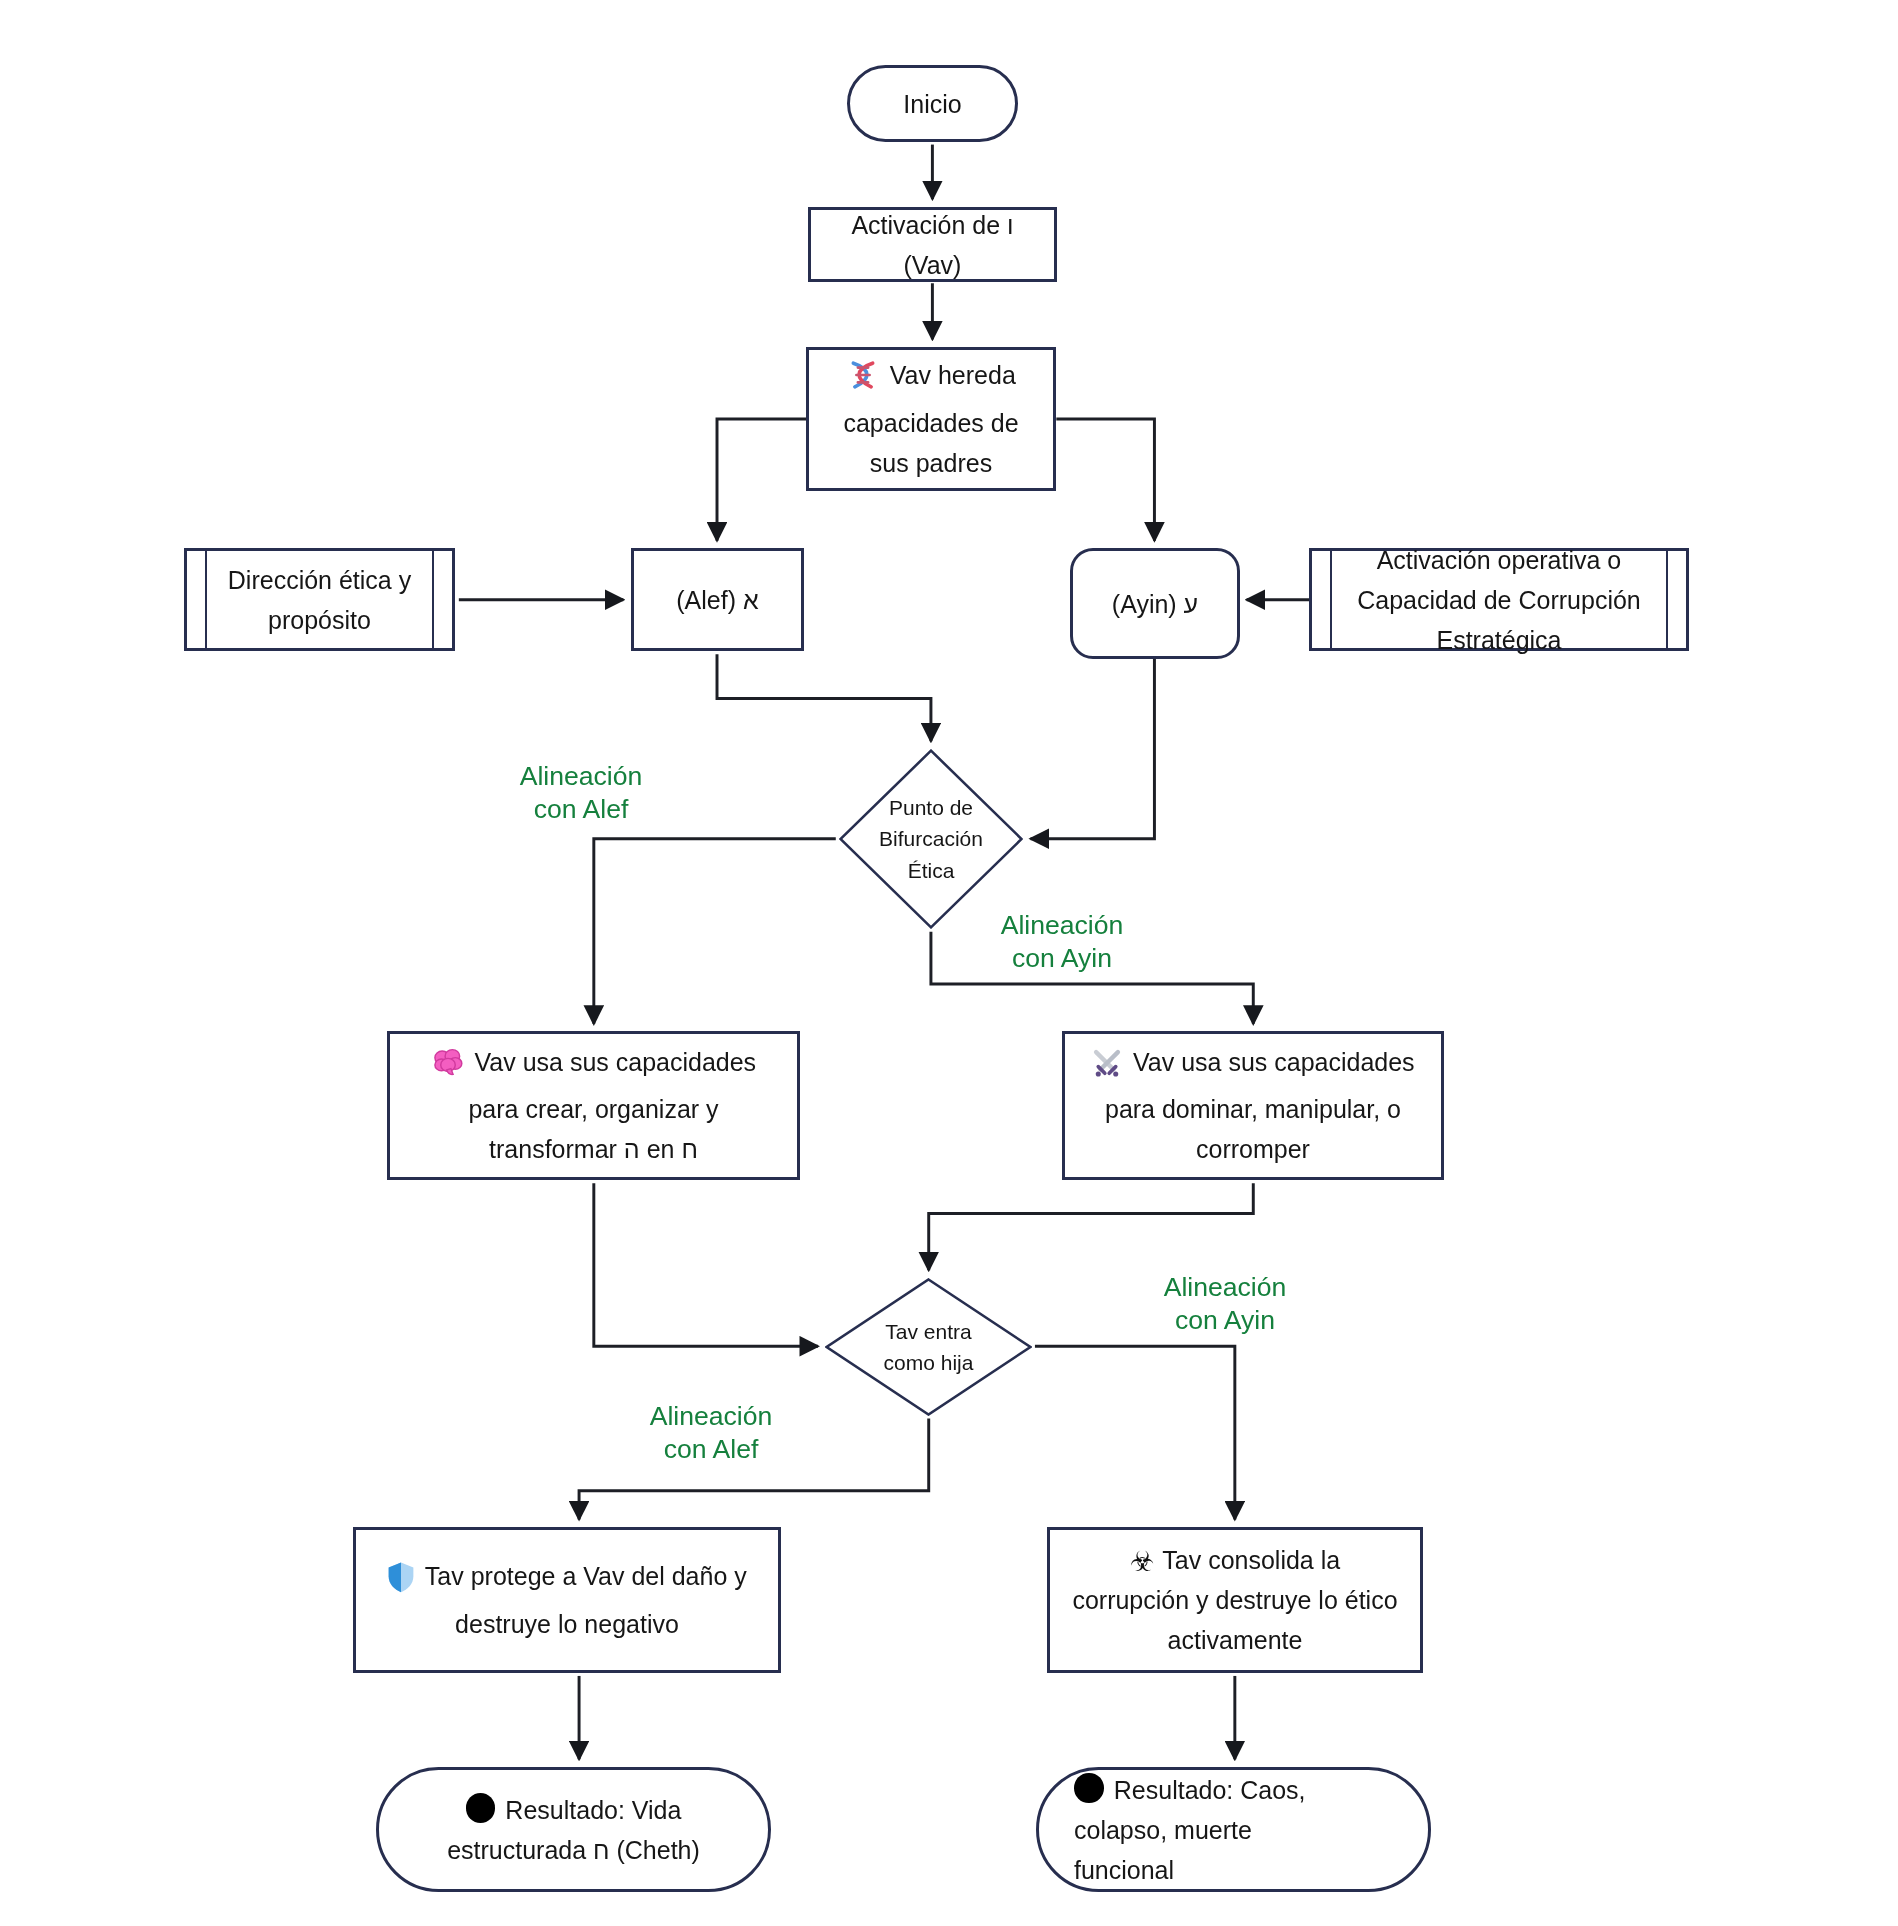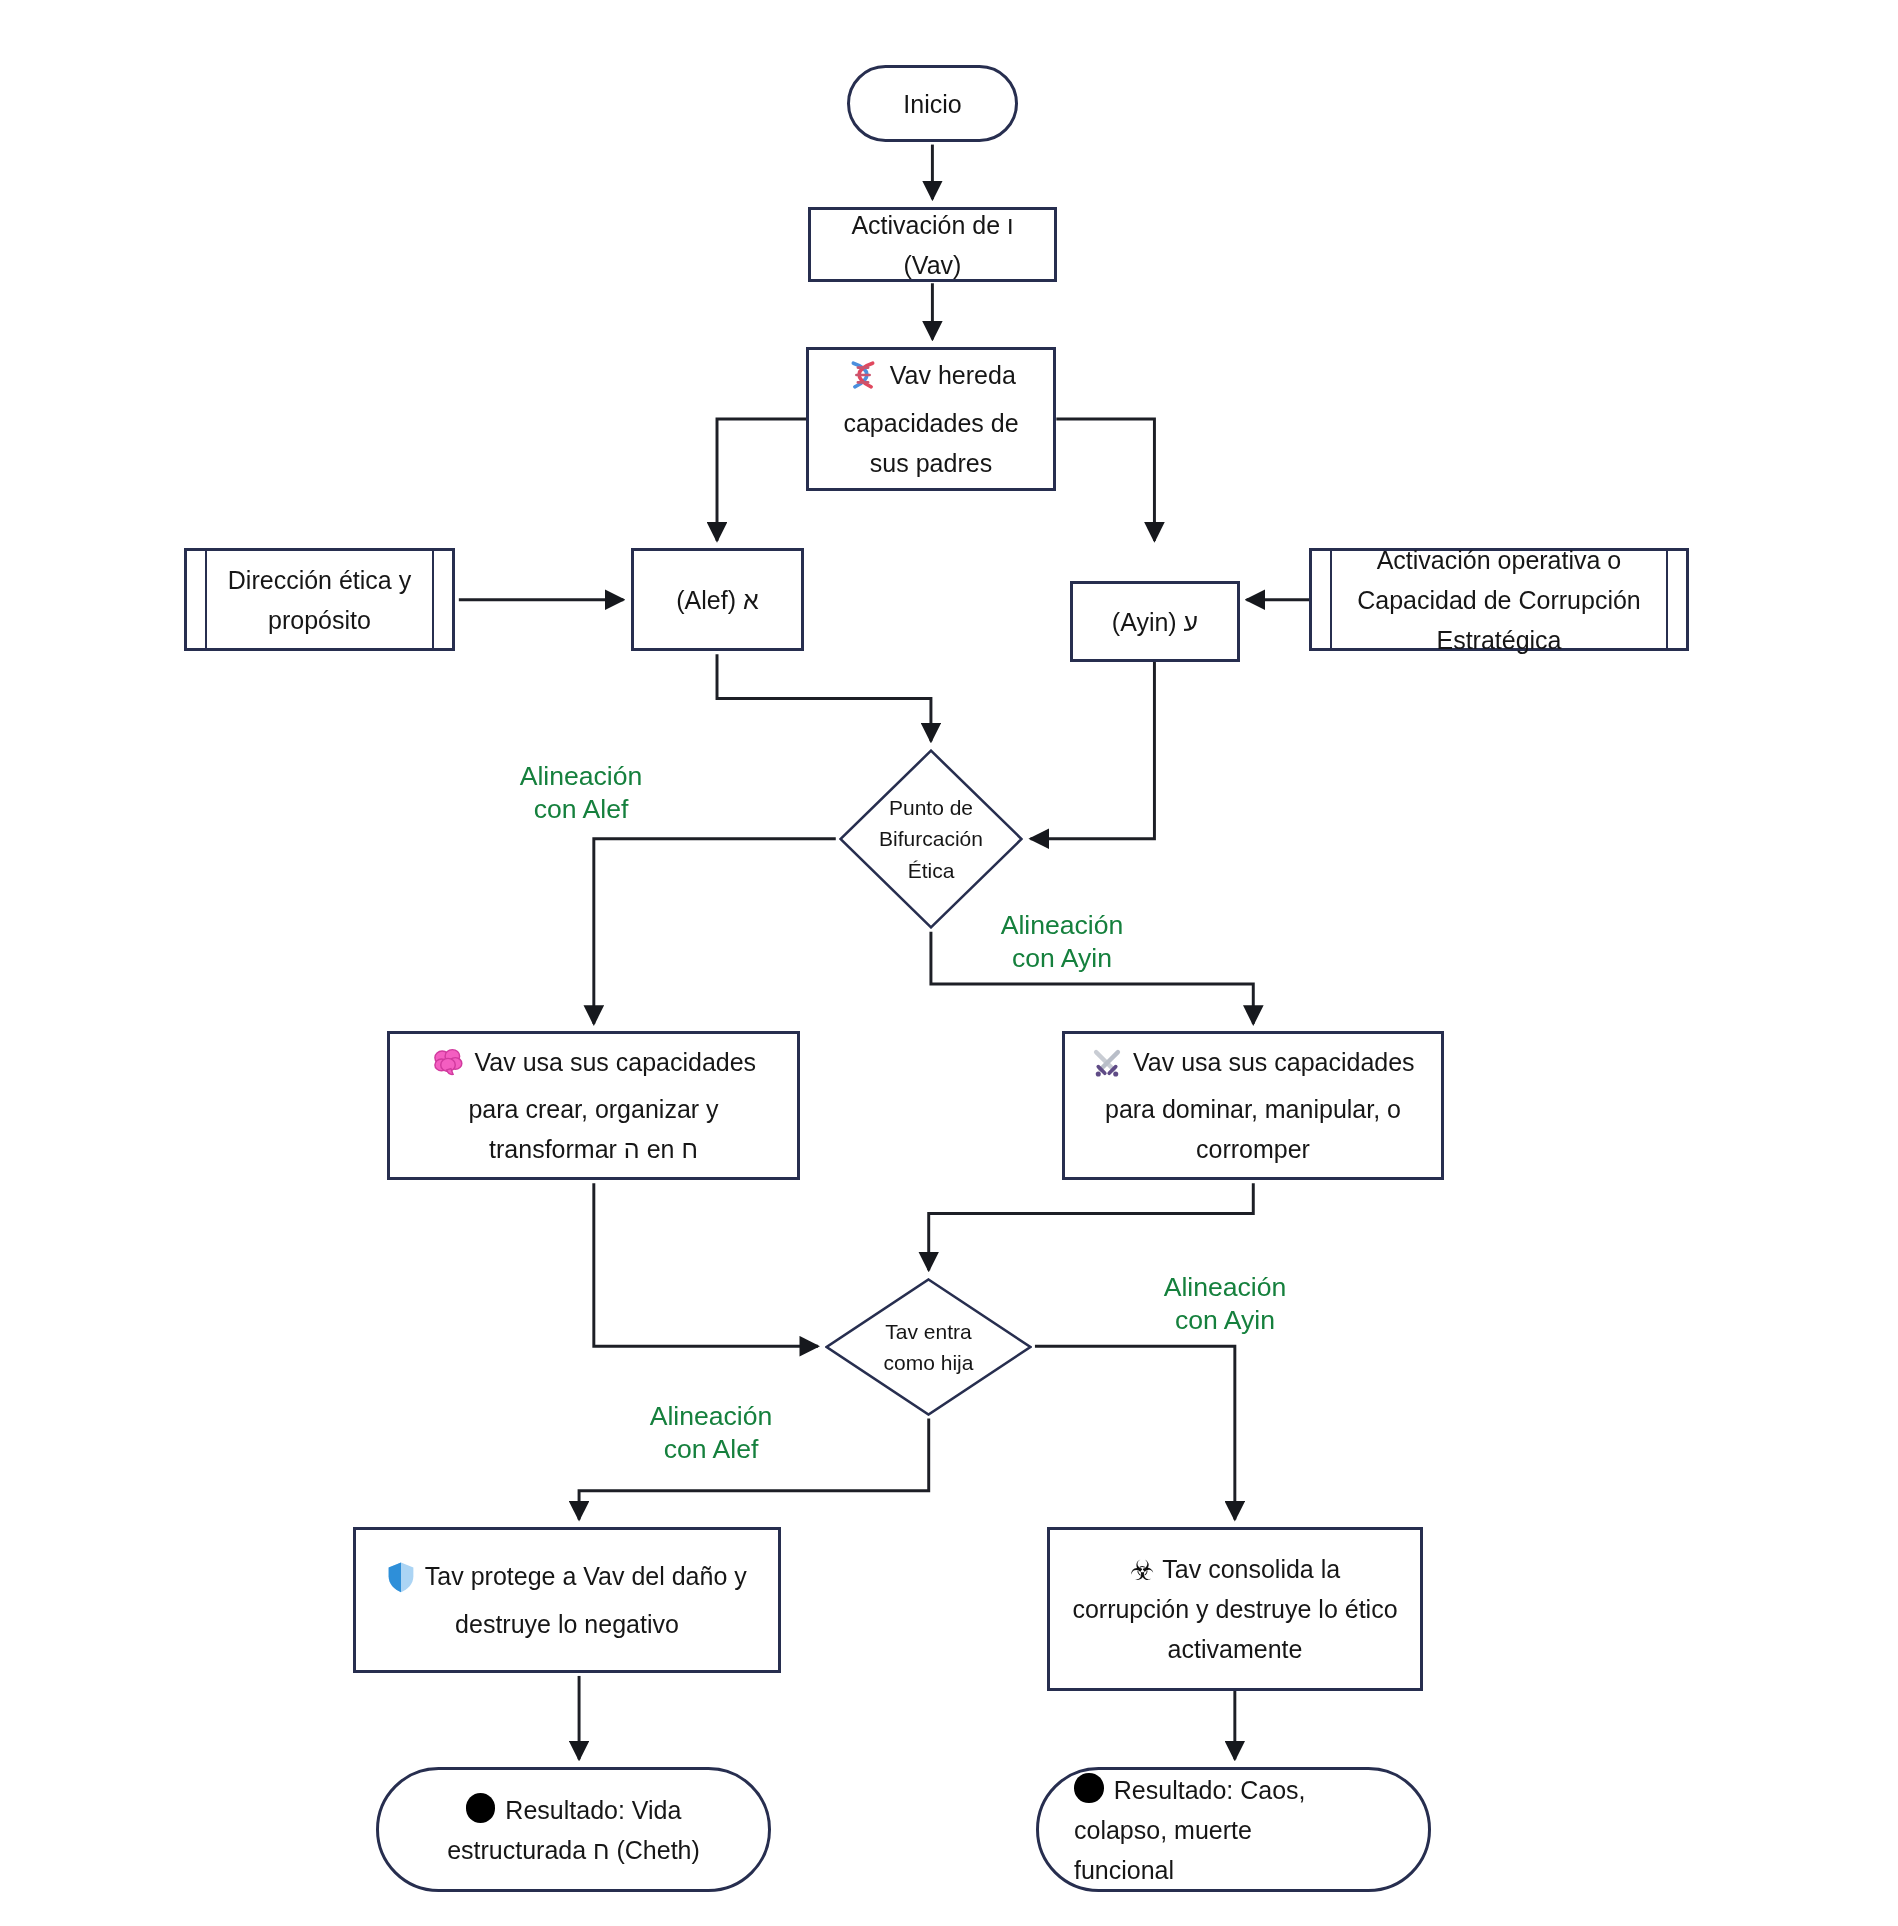--- a/index.html
+++ b/index.html
@@ -109,21 +109,21 @@
 
   <div class="node subroutine" style="left:184px;top:548px;width:271px;height:103px;">
       <span class="txt">Dirección ética y
 propósito</span>
     </div>
 
   <div class="node" style="left:631px;top:548px;width:173px;height:103px;">
       <span class="txt">(Alef) א</span>
     </div>
 
-  <div class="node" style="left:1070px;top:581px;width:170px;height:81px;">
+  <div class="node" style="left:1070px;top:548px;width:170px;height:111px;border-radius:23px;">
       <span class="txt">(Ayin) ע</span>
     </div>
 
   <div class="node subroutine" style="left:1309px;top:548px;width:380px;height:103px;">
       <span class="txt">Activación operativa o
 Capacidad de Corrupción
 Estratégica</span>
     </div>
 
   <div class="node diamond" style="left:839px;top:749px;width:184px;height:180px;">
@@ -174,21 +174,21 @@
   </div>
 
   <div class="node" style="left:353px;top:1527px;width:428px;height:146px;">
       <span class="txt"><span class="icon"><svg width="28" height="32" viewBox="0 0 38 44">
             <path d="M19 2 L36 9 V21 C36 32 28 39 19 43 C10 39 2 32 2 21 V9 Z" fill="#abd4f4"></path>
             <path d="M19 2 L2 9 V21 C2 32 10 39 19 43 Z" fill="#2e8fd9"></path>
           </svg></span><span>Tav protege a Vav del daño y
 destruye lo negativo</span></span>
     </div>
 
-  <div class="node" style="left:1047px;top:1527px;width:376px;height:164px;">
+  <div class="node" style="left:1047px;top:1527px;width:376px;height:146px;">
       <span class="txt"><span class="bio-icon">☣</span><span>Tav consolida la
 corrupción y destruye lo ético
 activamente</span></span>
     </div>
 
   <div class="node stadium" style="left:376px;top:1767px;width:395px;height:125px;">
       <span class="txt"><span class="dot-icon"></span><span>Resultado: Vida
 estructurada ח (Cheth)</span></span>
     </div>
 

